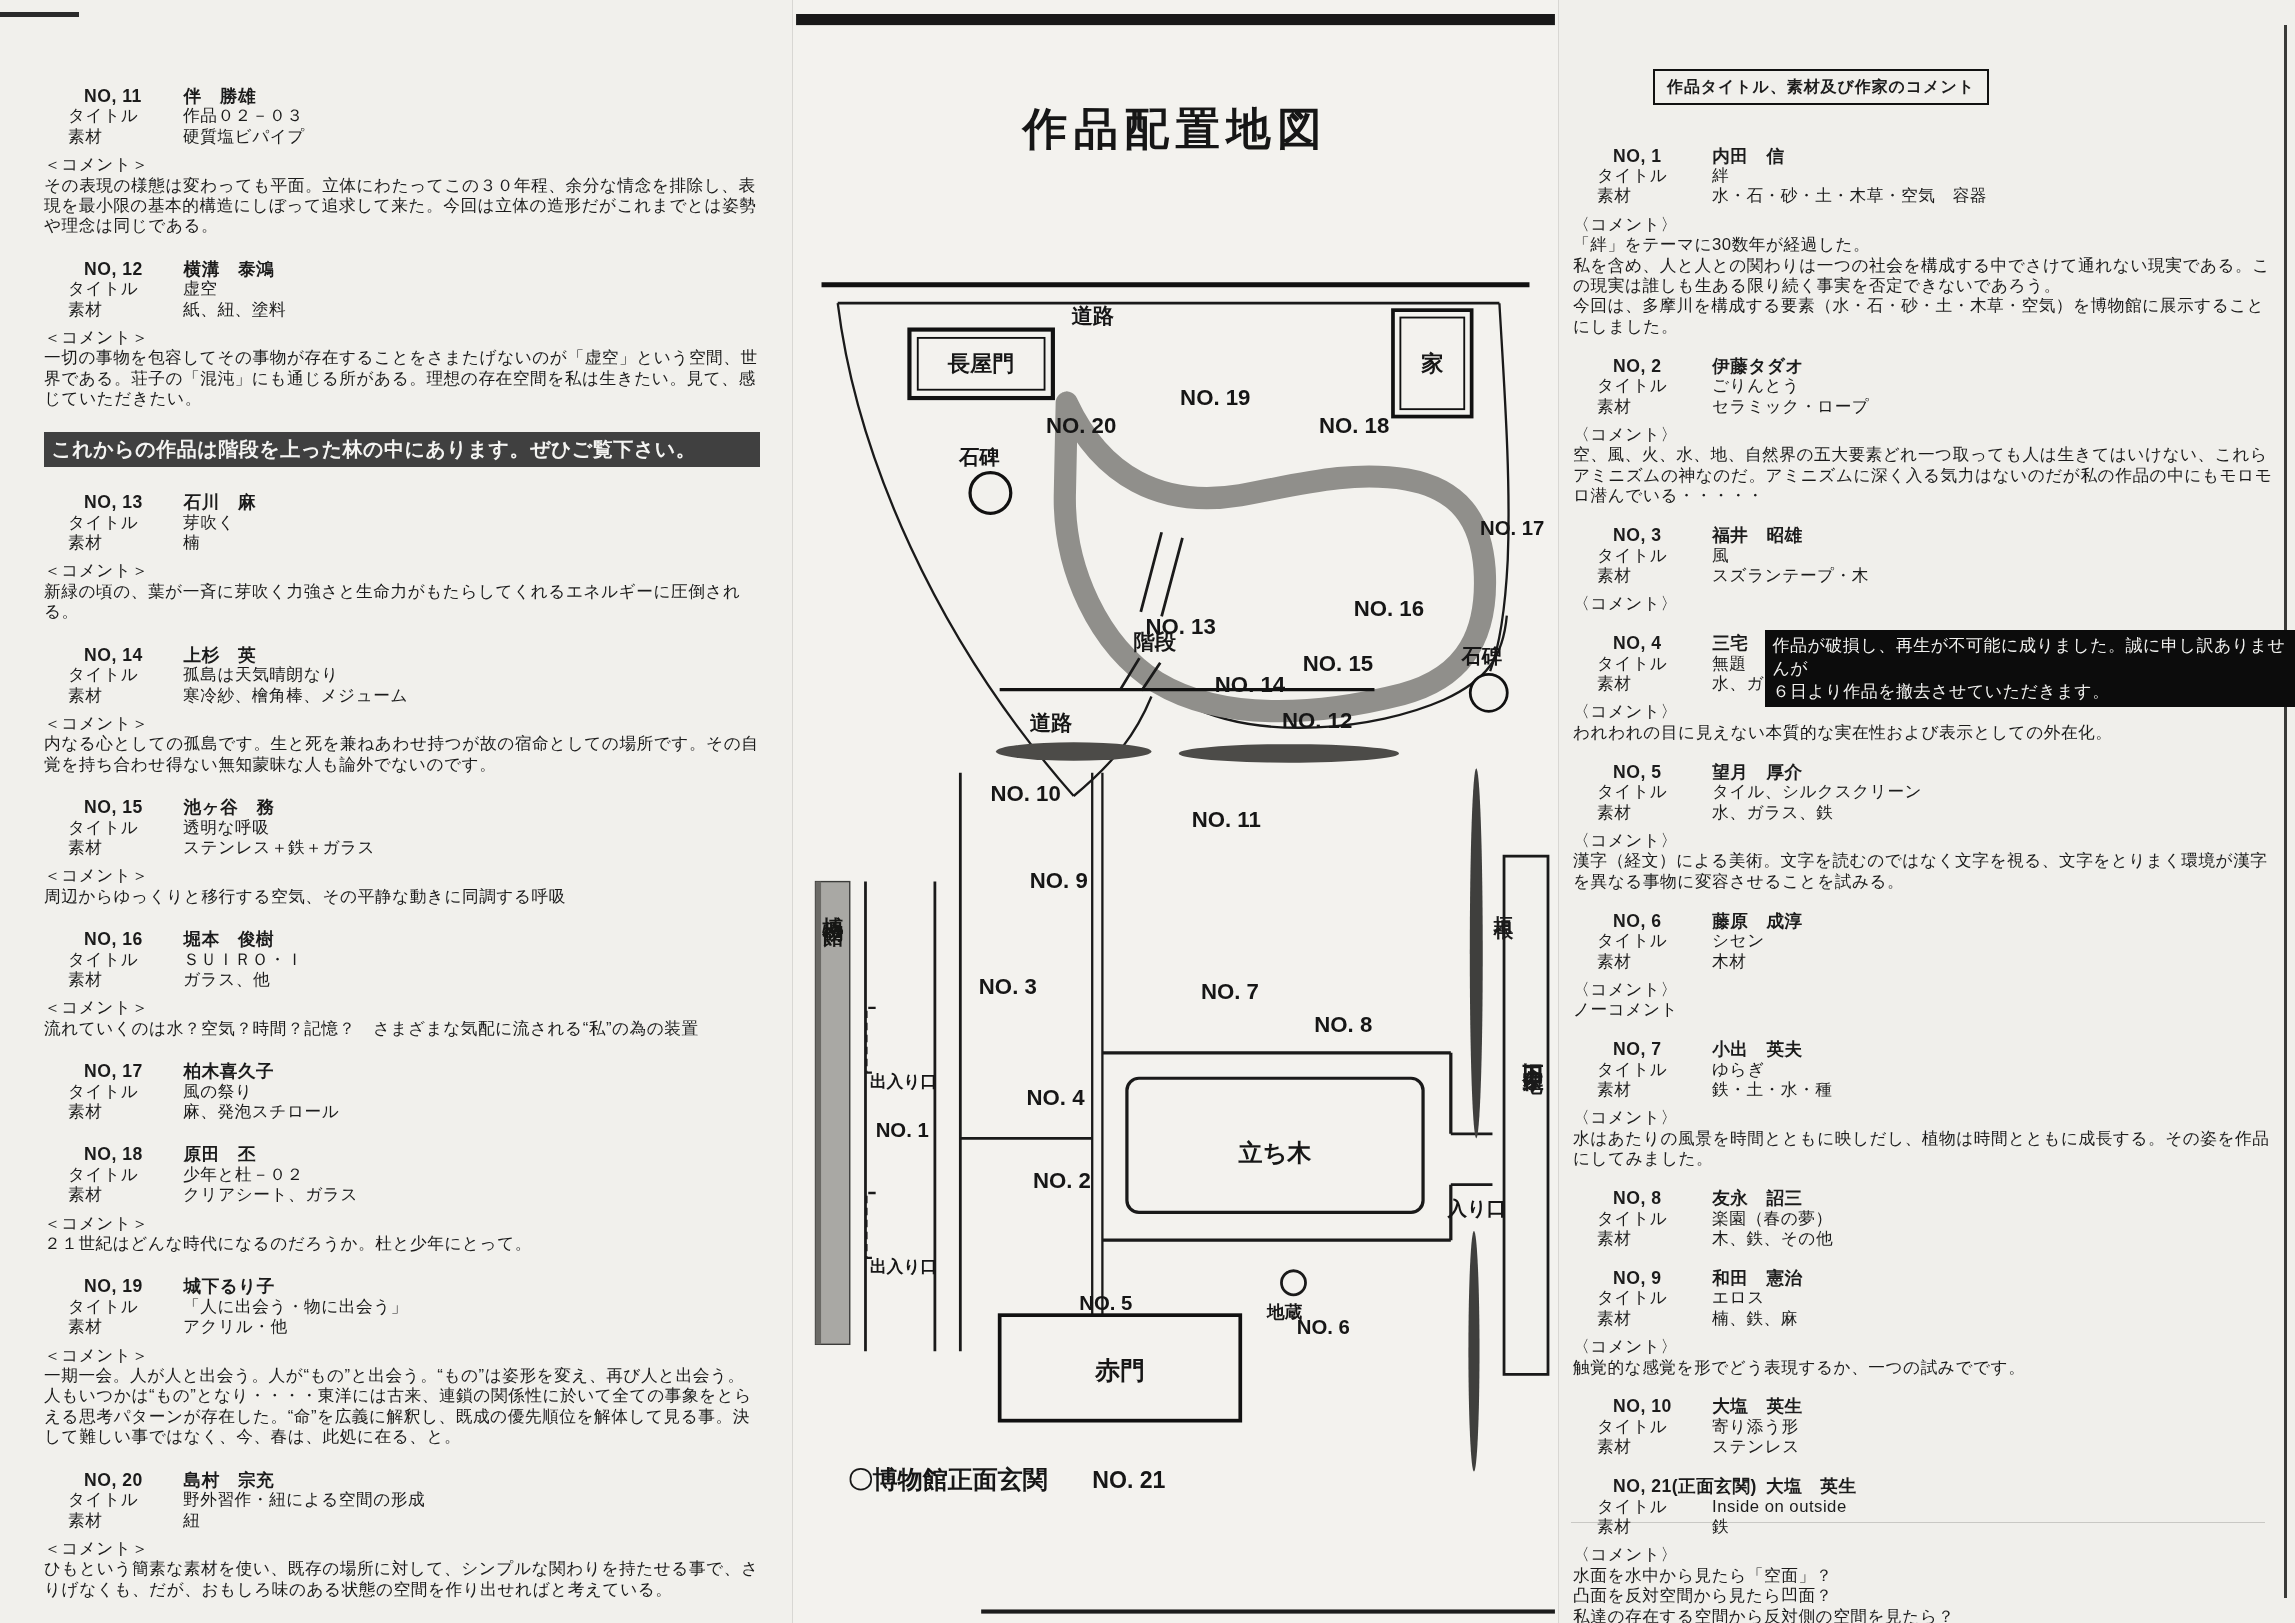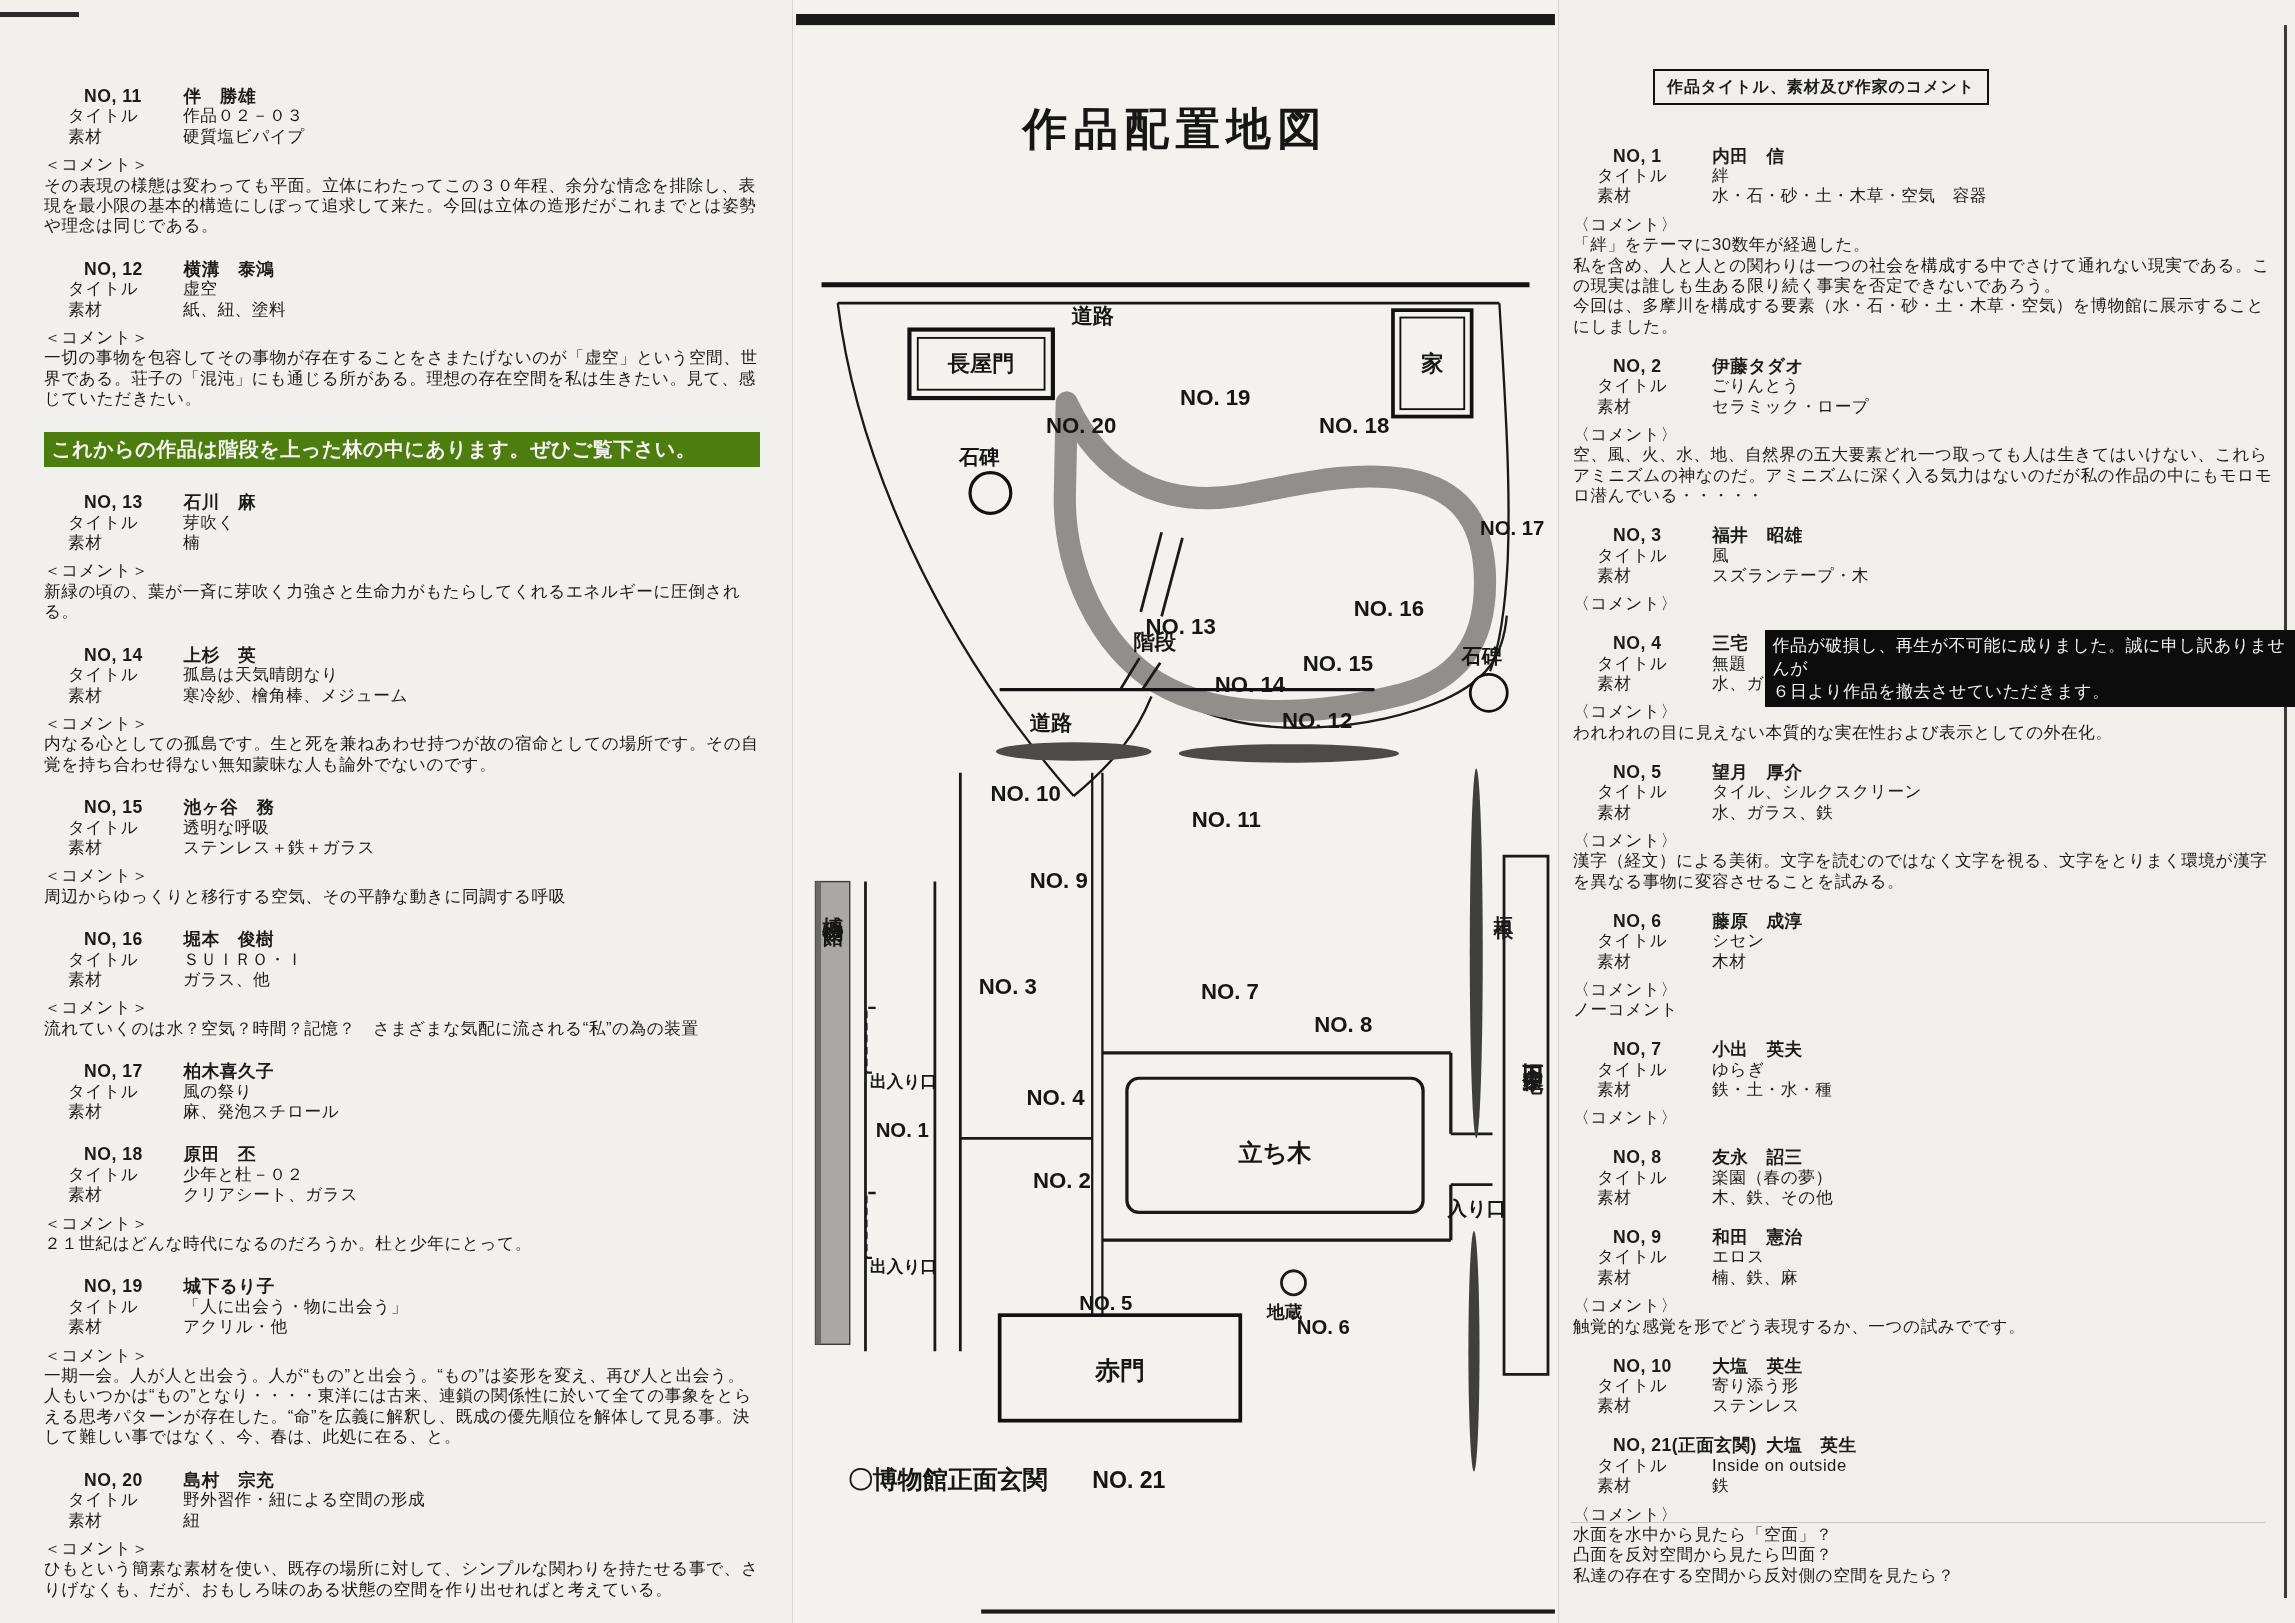--- a/index.html
+++ b/index.html
@@ -28,21 +28,21 @@
   .ehead{display:flex;font-weight:700;font-size:17.6px;margin-left:40px;}
   .eno{min-width:95px;}
   .col-right .eno{min-width:90px;margin-right:4.6px;}
   .ename{margin-left:4.6px;}
   .row{display:flex;padding-left:24px;}
   .lbl{width:115px;flex:none;font-family:Liberation Serif, serif;}
   .val{flex:1;}
   .cmt-h{margin-top:8px;}
   .cmt-t{white-space:pre-line;}
   .banner{
-    background:#4d7c0f;color:#f4f4f2;font-weight:700;font-size:20px;
+    background:#404040;color:#f4f4f2;font-weight:700;font-size:20px;
     padding:7.4px 7.4px;margin:18.5px 0 25.4px 0;letter-spacing:0.5px;
   }
   .rheader{
     display:inline-block;border:2.8px solid #111;font-weight:700;font-size:16px;
     padding:5.6px 12px;margin-left:80px;margin-bottom:41px;letter-spacing:0.9px;
   }
   .notice{
     position:absolute;left:192px;top:-2.8px;width:525px;
     background:#0c0c0c;color:#f2f2f0;font-weight:500;font-size:17px;line-height:23px;
     padding:3.7px 7.4px;z-index:5;
@@ -400,20 +400,21 @@
       <div class="row">
         <span class="lbl">タイトル</span>
         <span class="val">ゆらぎ</span>
       </div>
       <div class="row">
         <span class="lbl">素材</span>
         <span class="val">鉄・土・水・種</span>
       </div>
       <div>
         <div class="cmt-h">〈コメント〉</div>
+        <div class="cmt-t">水はあたりの風景を時間とともに映しだし、植物は時間とともに成長する。その姿を作品にしてみました。</div>
       </div>
     </div>
   
     <div class="entry">
       <div class="ehead">
         <span class="eno">NO, 8</span>
         <span class="ename">友永　詔三</span>
 
       </div>
       <div class="row">

